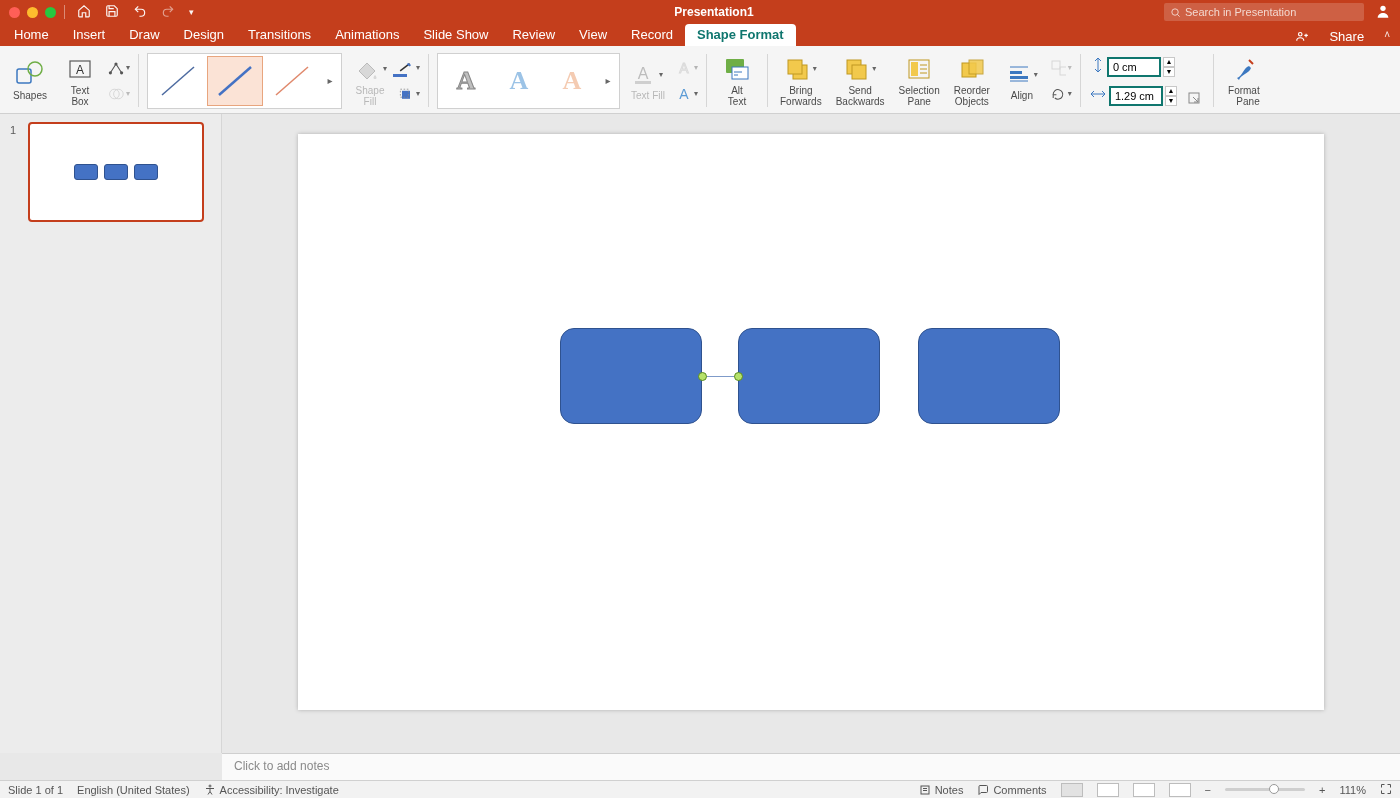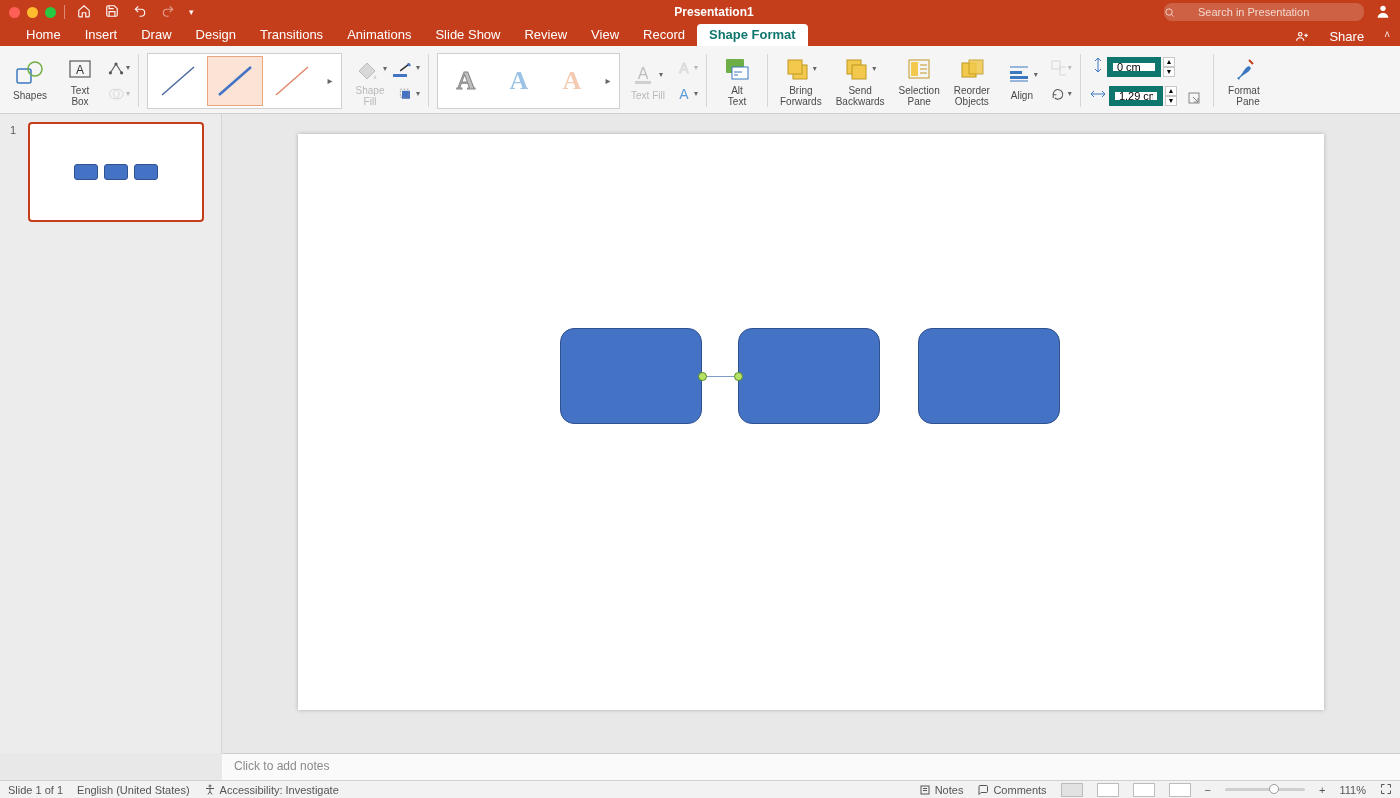--- a/index.html
+++ b/index.html
@@ -20,31 +20,31 @@
   .t-red { background:#ff5f57; }
   .t-yel { background:#febc2e; }
   .t-grn { background:#28c840; }
   .titlebar .sep { width:1px; height:14px; background:rgba(255,255,255,.4); margin:0 8px; }
   .qat { display:flex; align-items:center; gap:14px; margin-left:4px; }
   .qat-icon { color:#fff; opacity:.95; }
   .titlebar .title { position:absolute; left:0; right:0; text-align:center; font-weight:600; pointer-events:none;margin-left:28px;}
   .titlebar-right { margin-left:auto; display:flex; align-items:center; gap:10px; padding-right:8px;}
   .searchbox {
     width: 200px; height:18px; background:rgba(255,255,255,.18);
-    border-radius:8px; display:flex; align-items:center; padding:0 0;
-    color:#f3d8cf; font-size:11px; gap:23px;
+    border-radius:2px; display:flex; align-items:center; padding:0 6px;
+    color:#f3d8cf; font-size:11px; gap:4px;
   }
   .user-icon { width:18px; text-align:center; }
 
   
   .ribbon-tabs {
     height: 22px;
     background: #c43e1c;
     display:flex; align-items:flex-end;
-    padding-left: 14px;
+    padding-left: 2px;
     color:#fff; font-size:13px;
   }
   .tab {
     padding: 3px 12px 4px 12px;
     cursor:pointer;
   }
   .tab.active {
     background:#fff; color:#0f766e; font-weight:600;
     border-top-left-radius:4px; border-top-right-radius:4px;
   }
@@ -84,21 +84,21 @@
   .gitem.sel { background:#fbe3d6; border:1px solid #e8a57e; }
   .gitem svg line { stroke:#4c6aa0; stroke-width:1.5; }
   .gitem.orange svg line { stroke:#e0886b; }
   .gmore { width:18px; display:flex; align-items:center; justify-content:center; color:#666; font-size:10px;}
   .ws-gallery .gitem { width:52px; }
   .ws-gallery .gitem span { font-family: Georgia, serif; font-size:26px; font-weight:700;}
   .spin {
     display:flex; align-items:center; gap:2px;
   }
   .spin input {
-    width:54px; height:20px; font-size:11px; border:6px solid #0f766e; padding:0 4px;
+    width:54px; height:20px; font-size:11px; border:2px solid #0f766e; padding:0 4px;
   }
   .spinbtns { display:flex; flex-direction:column;}
   .spinbtns span { font-size:7px; line-height:8px; border:1px solid #c8c8c8; width:12px; text-align:center; background:#fff;}
 
   
   .workspace {
     display:flex; height: calc(798px - 24px - 22px - 68px - 27px - 18px);
   }
   .thumbs {
     width:222px; background:#ececec; border-right:1px solid #d6d6d6;

